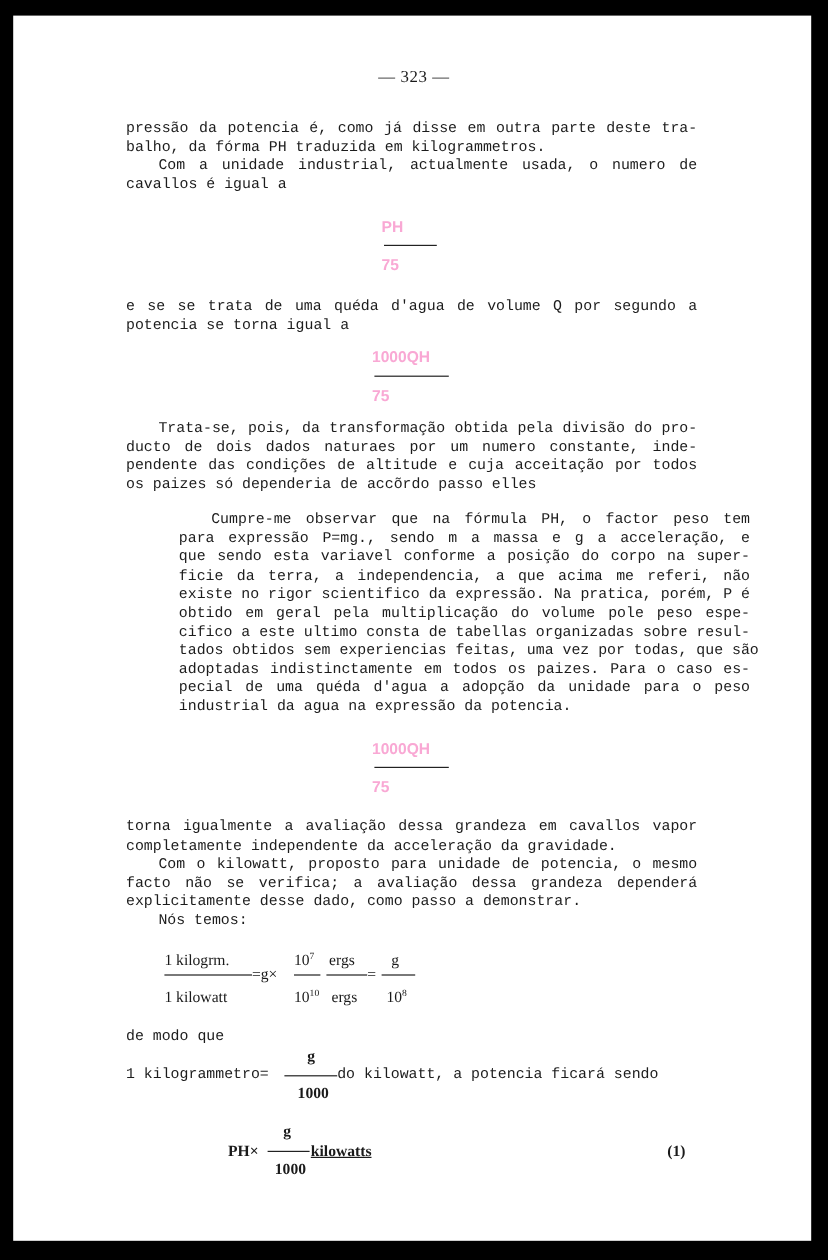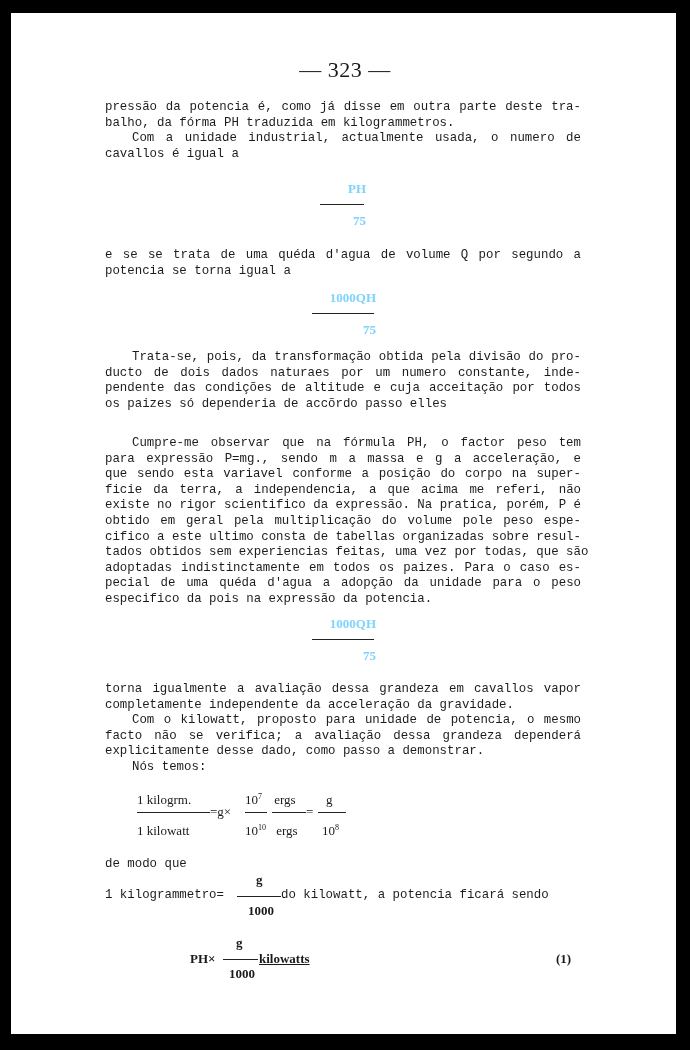--- a/index.html
+++ b/index.html
@@ -8,33 +8,33 @@
     position: relative; overflow: hidden;
     font-family: "DejaVu Serif", serif;
   }
   .page {
     position: absolute; left: 11px; top: 13px; width: 665px; height: 1021px;
     background: #fff;
   }
   .abs { position: absolute; color: #1a1a1a; }
   .pagenum {
     left: 0; width: 690px; top: 57px; text-align: center;
-    font-family: "Liberation Serif", serif; font-size: 22px; letter-spacing: 0.5px;
+    font-family: "Liberation Serif", serif; font-size: 14px; letter-spacing: 0.5px;
   }
   .para {
     left: 105px; width: 476px;
     font-family: "DejaVu Serif", serif; font-size: 12.4px; line-height: 15.6px;
     text-align: justify; color: #1c1c1c;
   }
   .para .ln { display: block; text-align: justify; text-align-last: justify; white-space: nowrap; font-family: Liberation Mono, monospace; }
   .para .ln.last { text-align-last: left; }
   .para .ln.indent { padding-left: 27px; }
   .frac {
-    position: absolute; text-align: right;
-    font-family: Liberation Serif, serif; font-weight: bold; font-size: 13px; color: #7dd3fc;
+    position: absolute; text-align: left;
+    font-family: Liberation Sans, sans-serif; font-weight: bold; font-size: 13px; color: #f9a8d4;
   }
   .frac .num, .frac .den { display: block; line-height: 16px; }
   .frac .bar { display: block; border-top: 1.4px solid #222; margin: 7px auto 8px auto; }
   .eq { font-family: "Liberation Serif", serif; font-size: 13px; color: #1a1a1a; }
   .sup { font-size: 8px; vertical-align: super; }
   .hline { position: absolute; border-top: 1.2px solid #222; height: 0; }
 </style>
 </head>
 <body>
 
@@ -69,32 +69,32 @@
   <span class="den">75</span>
 </div>
 
 <div class="abs para" style="top:350px;">
   <span class="ln indent">Trata-se, pois, da transformação obtida pela divisão do pro-</span>
   <span class="ln">ducto de dois dados naturaes por um numero constante, inde-</span>
   <span class="ln">pendente das condições de altitude e cuja acceitação por todos</span>
   <span class="ln last">os paizes só dependeria de accõrdo passo elles</span>
 </div>
 
-<div class="abs para" style="top:436px;">
+<div class="abs para" style="top:426px;margin-left:44px;">
   <span class="ln indent">Cumpre-me observar que na fórmula PH, o factor peso tem</span>
   <span class="ln">para expressão P=mg., sendo m a massa e g a acceleração, e</span>
   <span class="ln">que sendo esta variavel conforme a posição do corpo na super-</span>
   <span class="ln">ficie da terra, a independencia, a que acima me referi, não</span>
   <span class="ln">existe no rigor scientifico da expressão. Na pratica, porém, P é</span>
   <span class="ln">obtido em geral pela multiplicação do volume pole peso espe-</span>
   <span class="ln">cifico a este ultimo consta de tabellas organizadas sobre resul-</span>
   <span class="ln">tados obtidos sem experiencias feitas, uma vez por todas, que são</span>
   <span class="ln">adoptadas indistinctamente em todos os paizes. Para o caso es-</span>
   <span class="ln">pecial de uma quéda d'agua a adopção da unidade para o peso</span>
-  <span class="ln last">especifico da pois na expressão da potencia.</span>
+  <span class="ln last">industrial da agua na expressão da potencia.</span>
 </div>
 
 <div class="frac" style="left:310px; top:616px; width:66px;">
   <span class="num">1000QH</span>
   <span class="bar" style="width:62px;"></span>
   <span class="den">75</span>
 </div>
 
 <div class="abs para" style="top:682px;">
   <span class="ln">torna igualmente a avaliação dessa grandeza em cavallos vapor</span>

